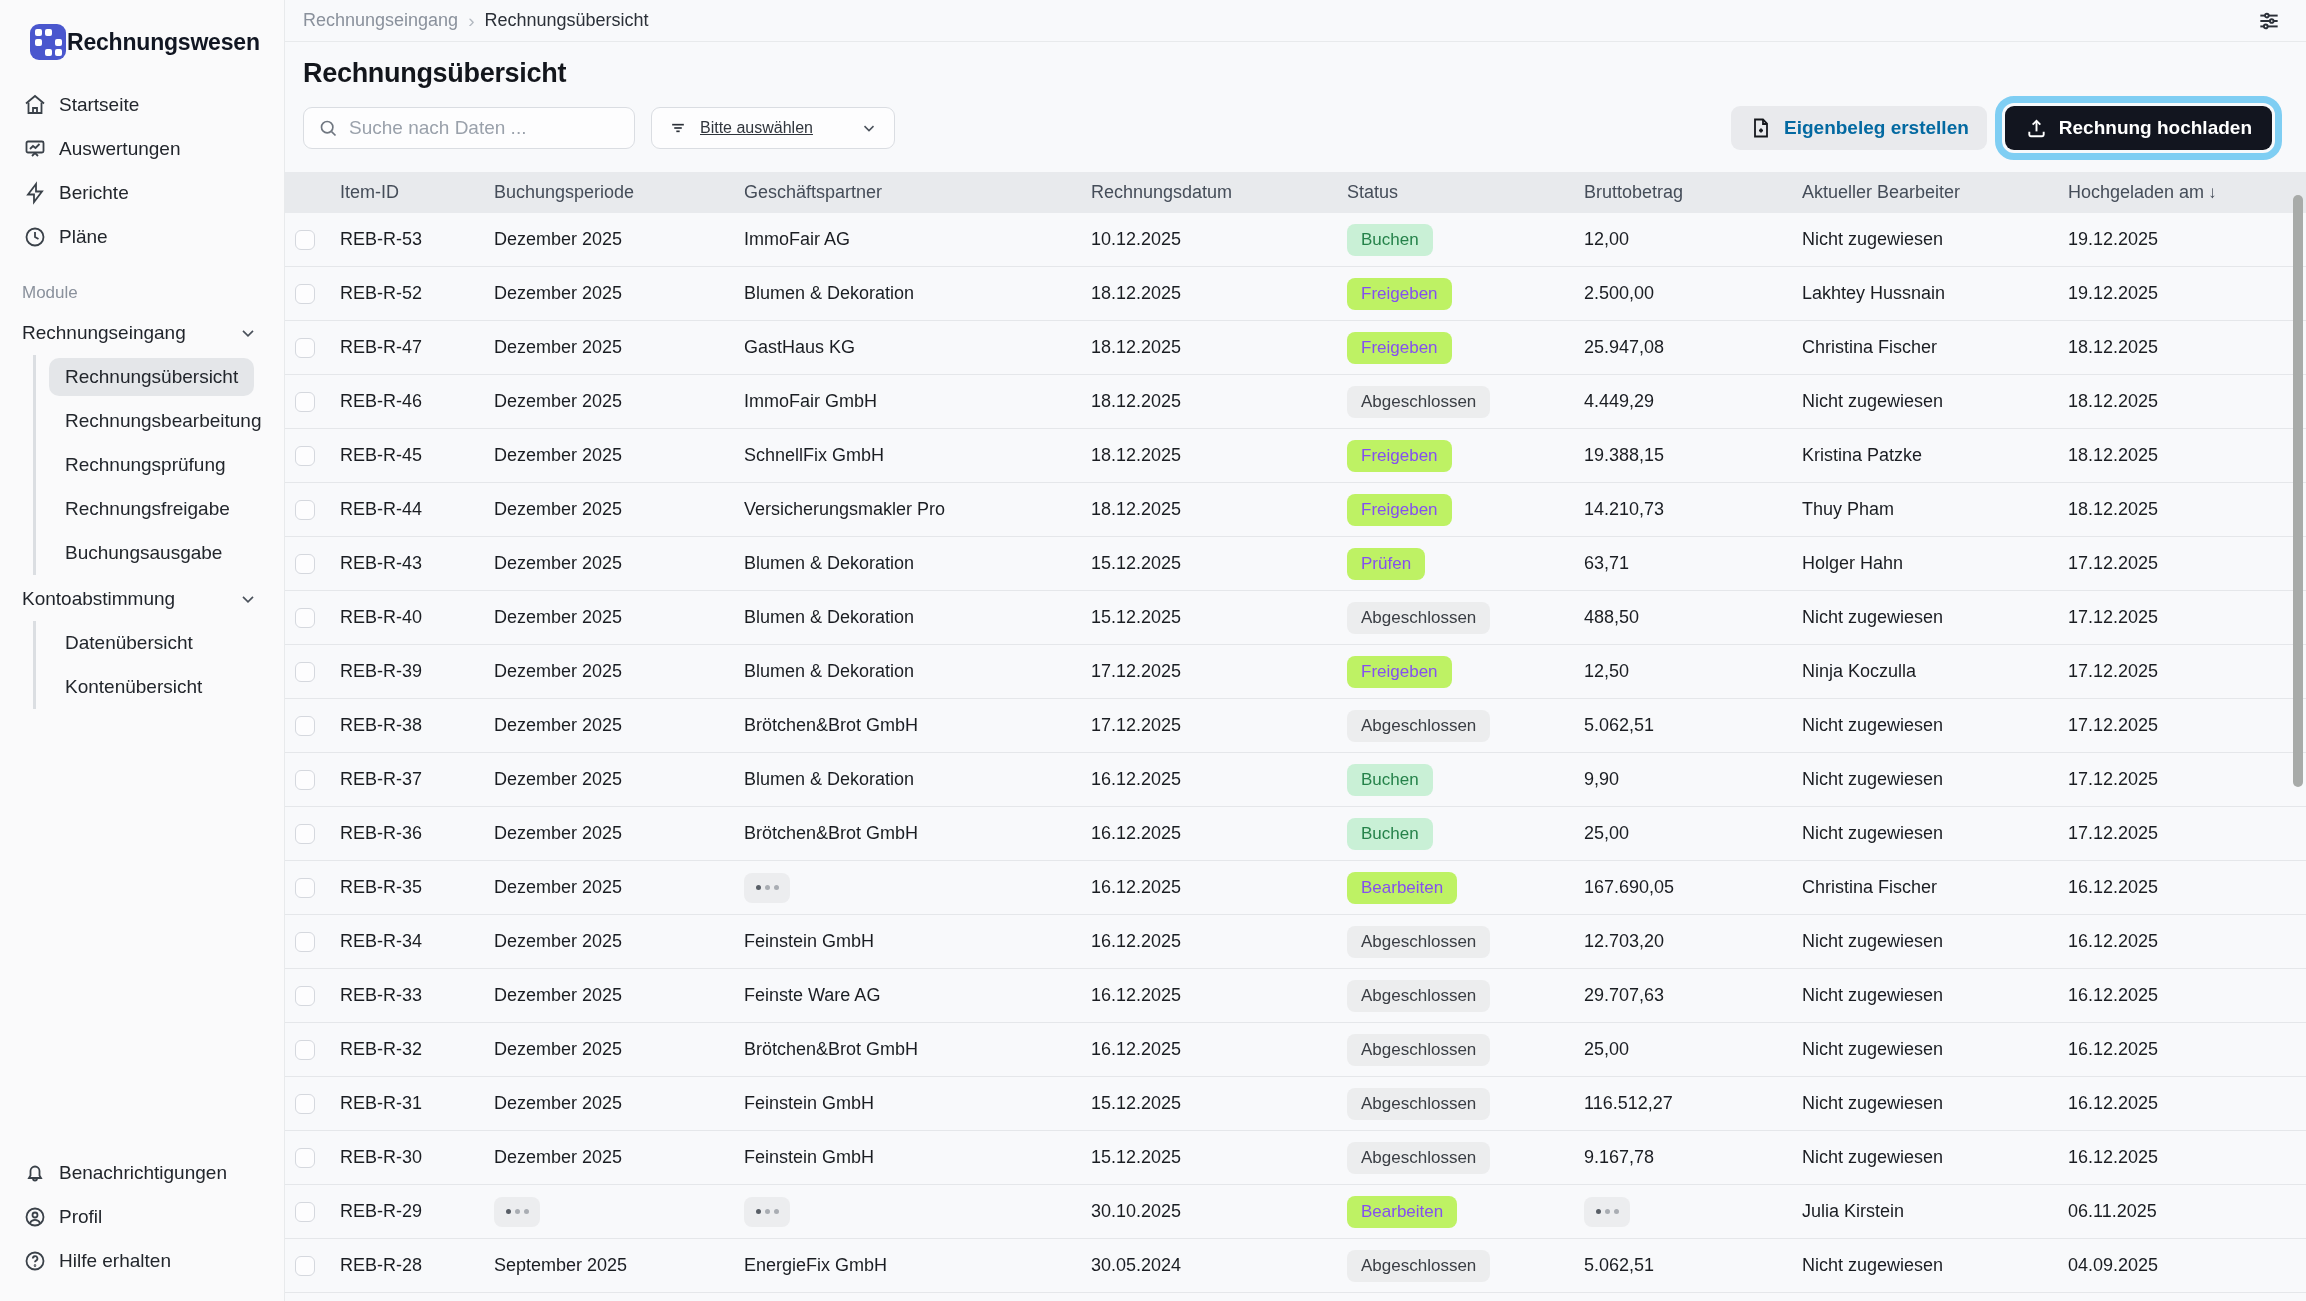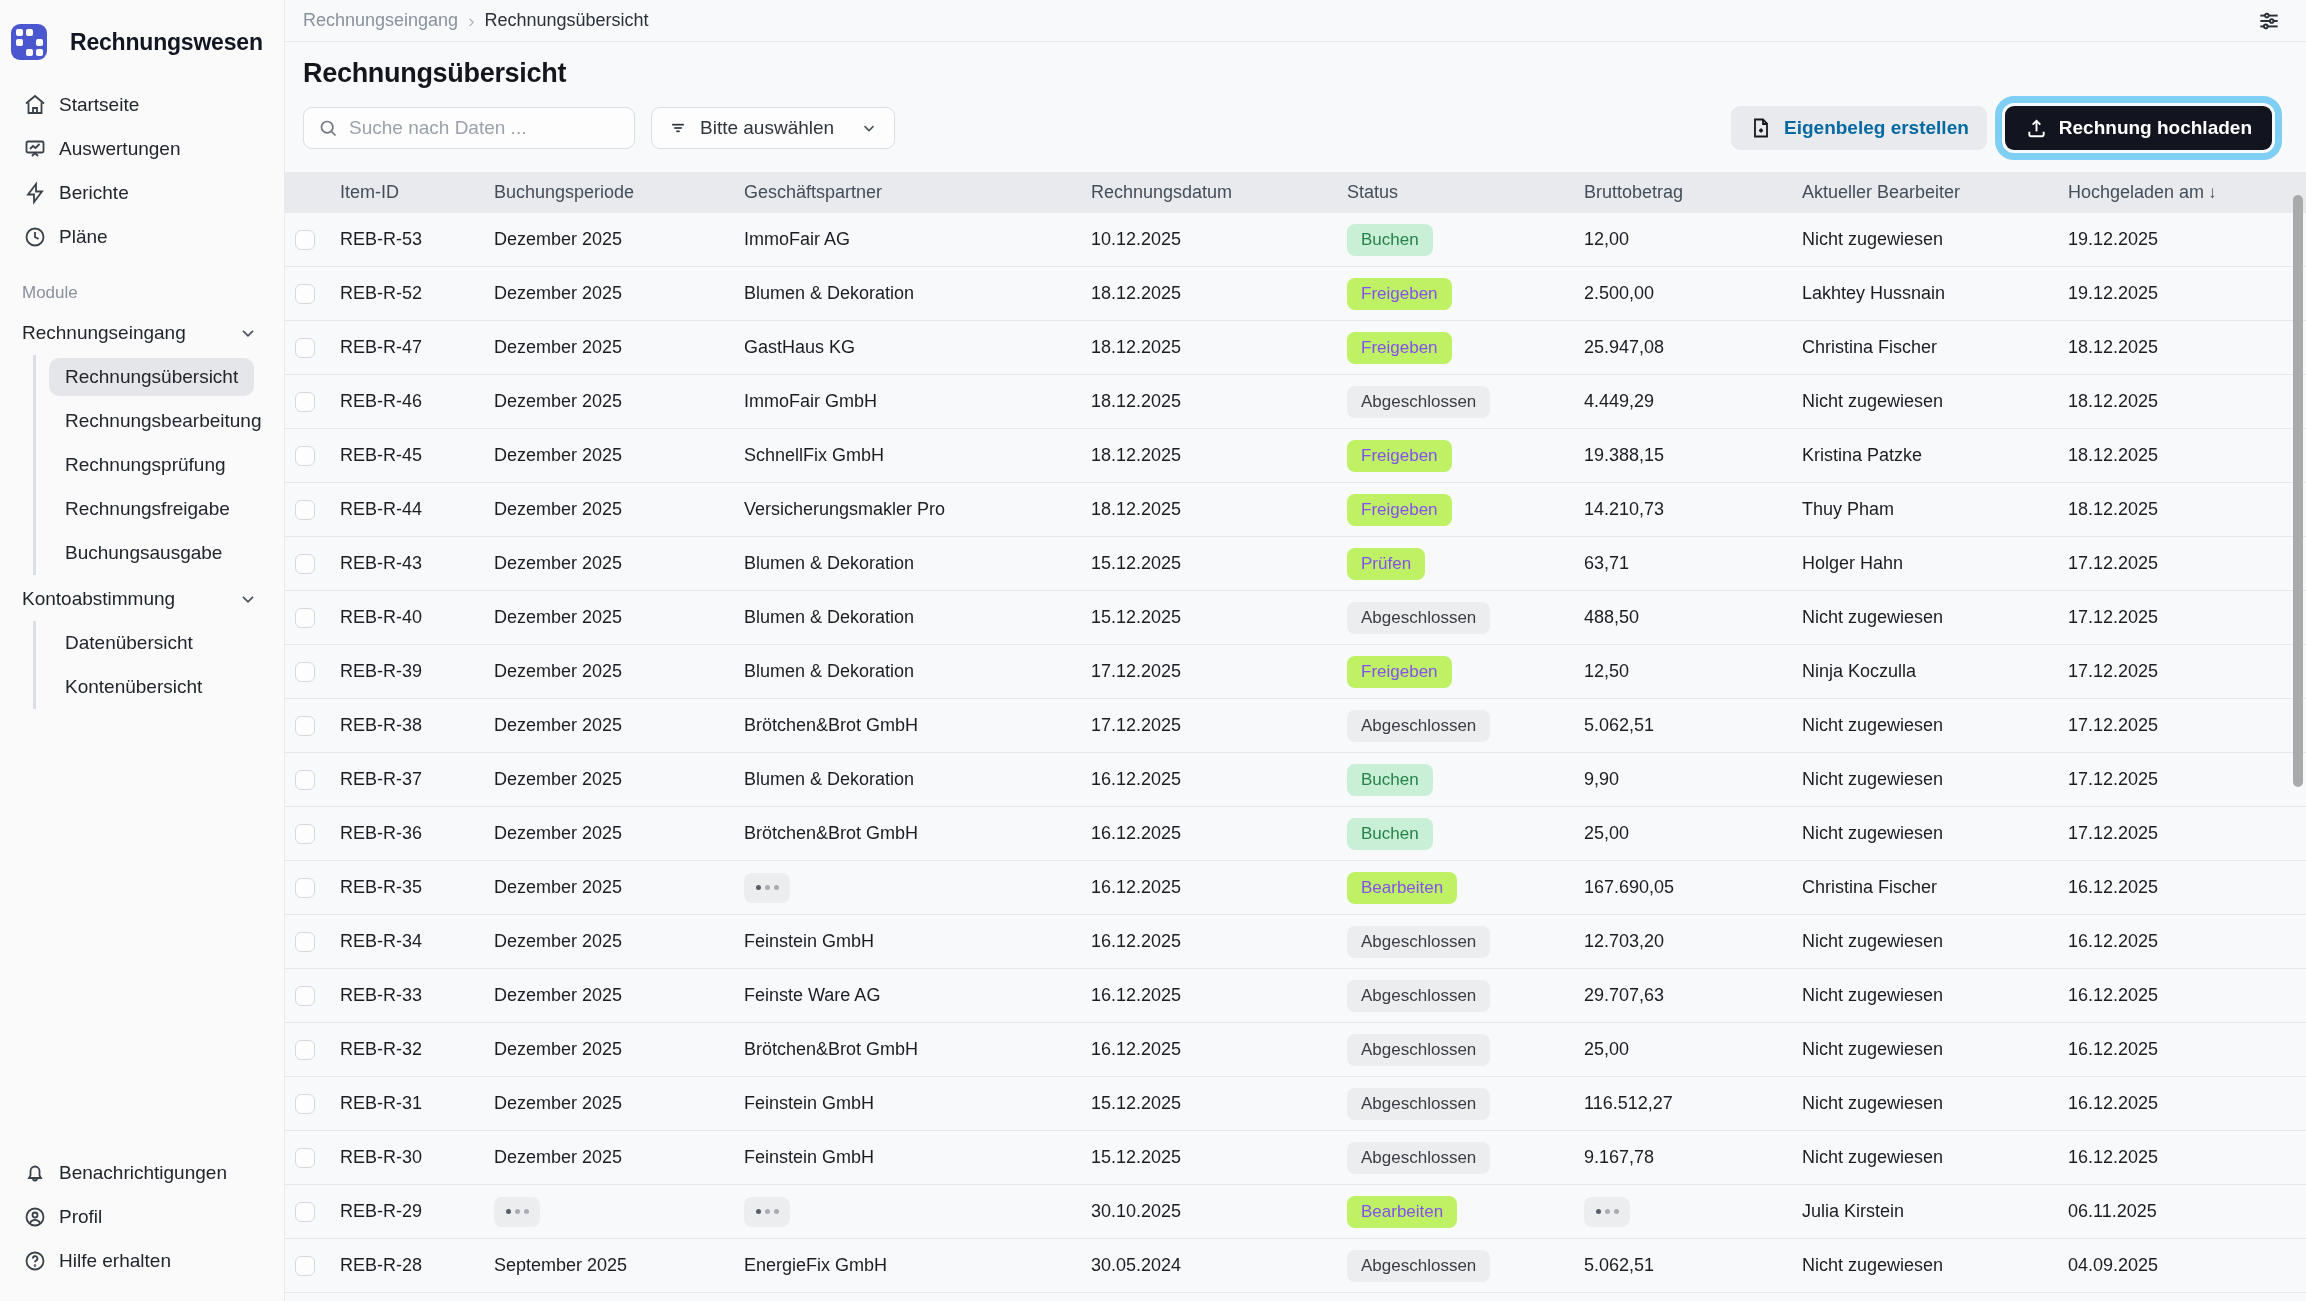--- a/index.html
+++ b/index.html
@@ -9,21 +9,21 @@
     background:#F7F8FA; color:#16181D; overflow:hidden;
   }
   .app { width:2306px; height:1301px; display:flex; position:relative; }
 
   
   .sidebar {
     width:285px; min-width:285px; height:100%;
     background:#FAFAFB; border-right:1px solid #E8EAEC;
     display:flex; flex-direction:column; padding-top:22px;
   }
-  .logo-row { display:flex; align-items:center; gap:23px; padding-left:11px; height:40px; }
+  .logo-row { display:flex; align-items:center; gap:1px; padding-left:30px; height:40px; }
   .logo-mark {
     width:36px; height:36px; border-radius:9px; background:#4A57CE;
     display:grid; grid-template-columns:repeat(3,7px); grid-template-rows:repeat(3,7px);
     gap:3px; align-content:center; justify-content:center;
   }
   .logo-mark i { background:transparent; border-radius:2px; }
   .logo-mark i.on { background:#FFFFFF; }
   .logo-title { font-size:23px; font-weight:700; color:#111622; letter-spacing:-0.2px; }
 
   .nav { margin-top:21px; }
@@ -73,21 +73,21 @@
   .search-box input {
     border:none; outline:none; background:transparent; font-size:19px; width:100%;
     font-family:inherit; color:#2B3038;
   }
   .search-box input::placeholder { color:#9AA1AB; }
   .filter-select {
     margin-left:16px; width:244px; height:42px; background:#FDFDFE; border:1px solid #DADDE2;
     border-radius:9px; display:flex; align-items:center; padding:0 16px; gap:12px; cursor:pointer;
   }
   .filter-select svg.f { width:20px; height:20px; stroke:#2B3038; }
-  .filter-select .sel-label { font-size:19px; color:#30353C; flex:1; }
+  .filter-select .sel-label { font-size:16px; color:#30353C; flex:1;text-decoration:underline; }
   .filter-select svg.c { width:18px; height:18px; stroke:#4A515B; }
 
   .toolbar-spacer { flex:1; }
   .btn { height:44px; border-radius:9px; display:flex; align-items:center; gap:11px; font-size:19px; font-weight:700; cursor:pointer; border:none; font-family:inherit; }
   .btn-secondary { background:#E9EAED; color:#0369a1; padding:0 18px; }
   .btn-secondary svg { width:24px; height:24px; stroke:#16181D; }
   .btn-primary {
     background:#12151F; color:#FFFFFF; padding:0 20px; margin-left:18px; margin-right:16px;
     outline:7px solid #7FCEF3; outline-offset:3px;
   }

